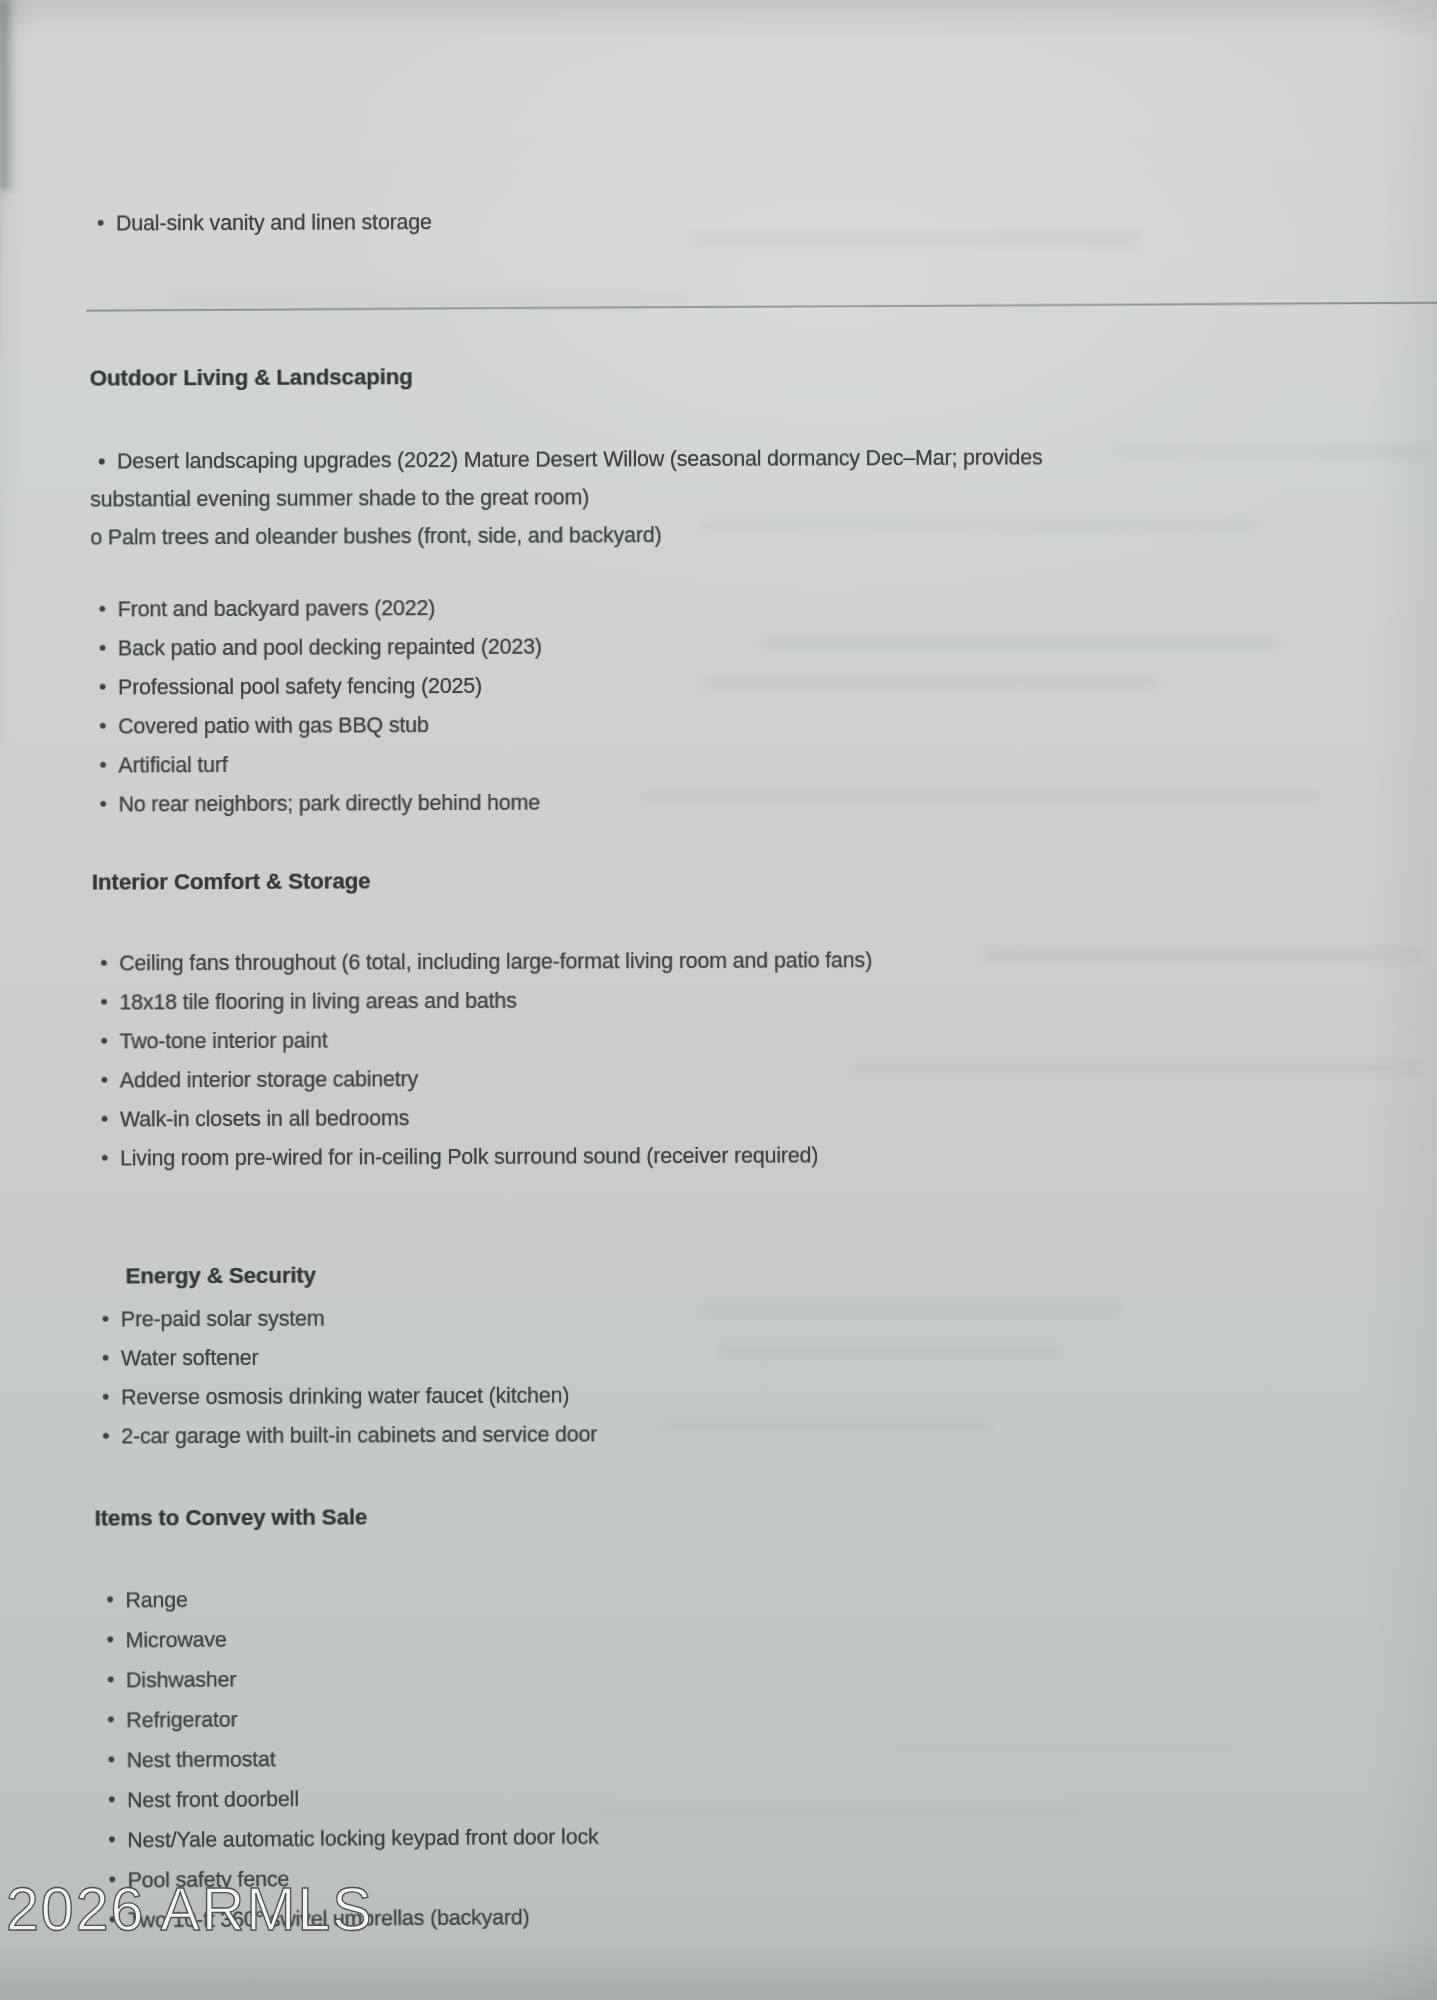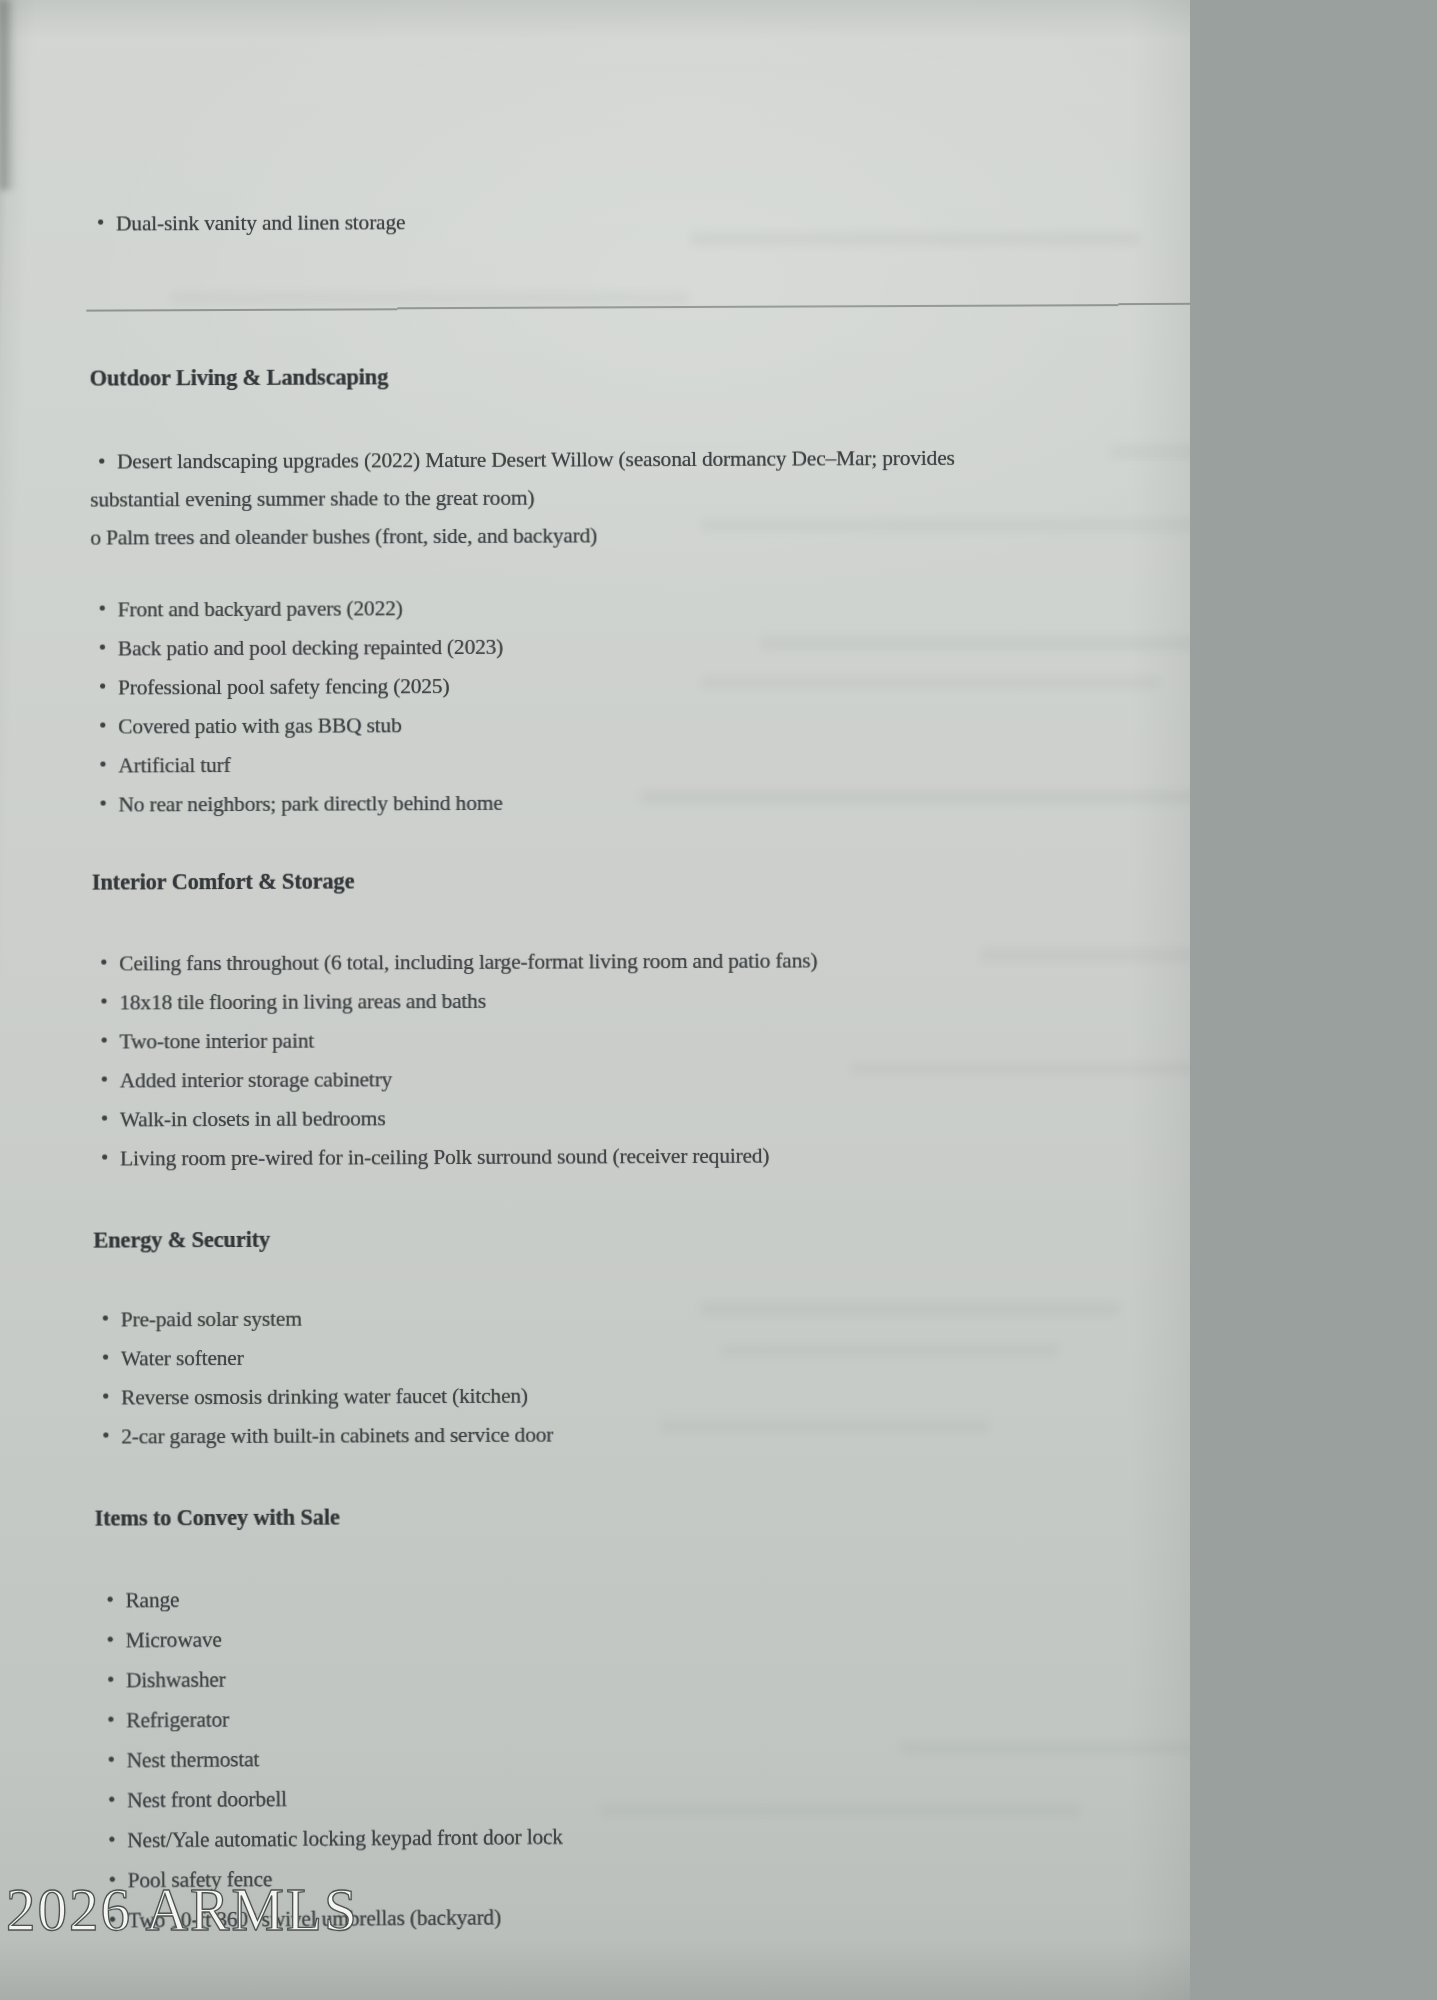--- a/index.html
+++ b/index.html
@@ -1,20 +1,20 @@
 <!DOCTYPE html>
 <html><head>
 <meta charset="utf-8">
 <style>
   html,body{margin:0;padding:0;background:#9aa09e;}
   .page{
     position:relative;
-    width:1190px;height:2000px;
+    width:1437px;height:2000px;
     overflow:hidden;
-    font-family:Liberation Serif, serif;
+    font-family:Liberation Sans, sans-serif;
     background:
       radial-gradient(ellipse 900px 500px at 58% 14%, rgba(255,255,255,0.14), rgba(255,255,255,0) 70%),
       linear-gradient(92deg, rgba(40,48,48,0.18) 0px, rgba(40,48,48,0.05) 14px, rgba(40,48,48,0) 36px),
       linear-gradient(180deg,#d3d6d2 0%, #d0d4d0 22%, #cccfcc 45%, #c7cbc7 68%, #c0c5c1 88%, #b8bdb9 100%);
   }
   .page::after{
     content:"";position:absolute;inset:0;pointer-events:none;
     background:
       linear-gradient(180deg, rgba(60,70,70,0.10) 0%, rgba(60,70,70,0) 2%),
       linear-gradient(0deg, rgba(50,58,58,0.12) 0%, rgba(50,58,58,0) 3%),
@@ -62,21 +62,21 @@
     transform-origin:left top;
     text-shadow:0 0 2px rgba(70,75,75,0.3);
   }
   
   .pos-toplist{top:210px;}
   .pos-h-outdoor{top:366px;}
   .pos-desert{top:443px;}
   .pos-outdoor-list{top:596px;}
   .pos-h-interior{top:870px;}
   .pos-interior-list{top:950px;}
-  .pos-h-energy{top:1228px;}
+  .pos-h-energy{top:1264px;margin-left:32px;}
   .pos-energy-list{top:1306px;}
   .pos-h-convey{top:1506px;}
   .pos-convey-list{top:1586px;left:92px;transform:rotate(-0.2deg);}
 </style>
 </head>
 <body>
 
 <div class="page">
 
   <div class="corner-shadow"></div>

